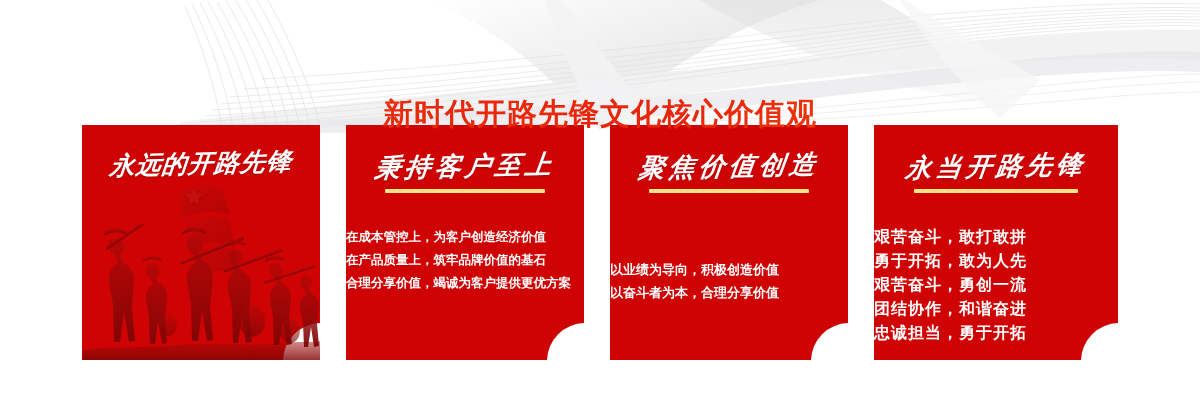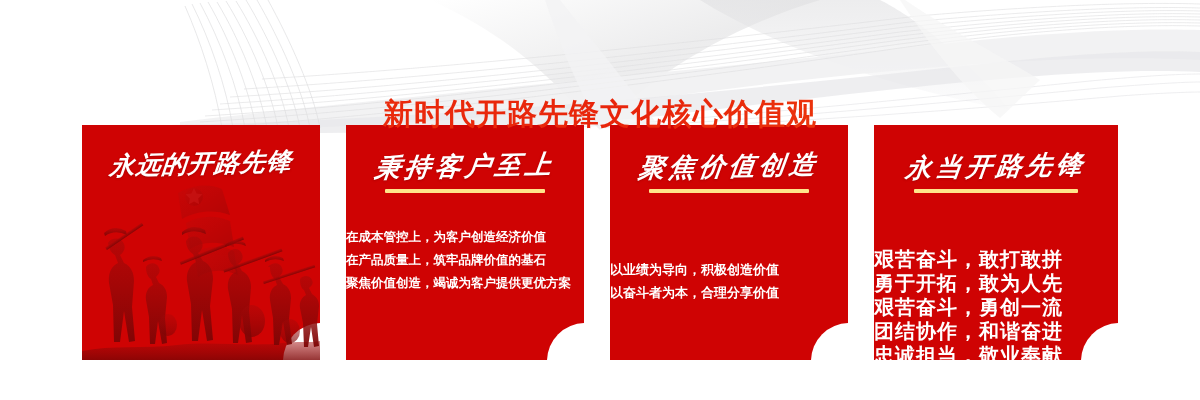--- a/index.html
+++ b/index.html
@@ -81,21 +81,21 @@
 
   .body-list{
     position:absolute;left:0;top:100px;width:100%;
     z-index:4;text-align:left;
     color:#ffffff;font-weight:bold;
     font-size:13px;line-height:23px;
     font-family:"DejaVu Sans","Liberation Sans",sans-serif;
     padding:0;margin:0;list-style:none;
   }
   .body-list li{white-space:nowrap;}
-  .card.c4 .body-list{font-size:20px;line-height:24px;letter-spacing:1px;margin-top:22px;}
+  .card.c4 .body-list{font-size:16px;line-height:24px;letter-spacing:1px;}
   .card.c2 .body-list{font-size:12.5px;}
   .card.c3 .body-list{font-size:13px;margin-top:33px;}
 </style>
 </head>
 <body>
 
 <div id="stage">
 
   <svg id="bg-waves" viewBox="0 0 1200 400" preserveAspectRatio="none">
     <defs>
@@ -211,21 +211,21 @@
       <div class="calli-title">永远的开路先锋</div>
       <div class="corner-cut"></div>
     </div>
 
     <div class="card c2">
       <div class="head-title">秉持客户至上</div>
       <div class="rule"></div>
       <ul class="body-list">
         <li>在成本管控上，为客户创造经济价值</li>
         <li>在产品质量上，筑牢品牌价值的基石</li>
-        <li>聚焦价值创造，竭诚为客户提供更优方案</li>
+        <li>合理分享价值，竭诚为客户提供更优方案</li>
       </ul>
       <div class="corner-cut"></div>
     </div>
 
     <div class="card c3">
       <div class="head-title">聚焦价值创造</div>
       <div class="rule"></div>
       <ul class="body-list">
         <li>以业绩为导向，积极创造价值</li>
         <li>以奋斗者为本，合理分享价值</li>
@@ -234,19 +234,19 @@
     </div>
 
     <div class="card c4">
       <div class="head-title">永当开路先锋</div>
       <div class="rule"></div>
       <ul class="body-list">
         <li>艰苦奋斗，敢打敢拼</li>
         <li>勇于开拓，敢为人先</li>
         <li>艰苦奋斗，勇创一流</li>
         <li>团结协作，和谐奋进</li>
-        <li>忠诚担当，敬业奉献</li>
+        <li>忠诚担当，勇于开拓</li>
       </ul>
       <div class="corner-cut"></div>
     </div>
 
   </div>
 </div>
 
 </body></html>

